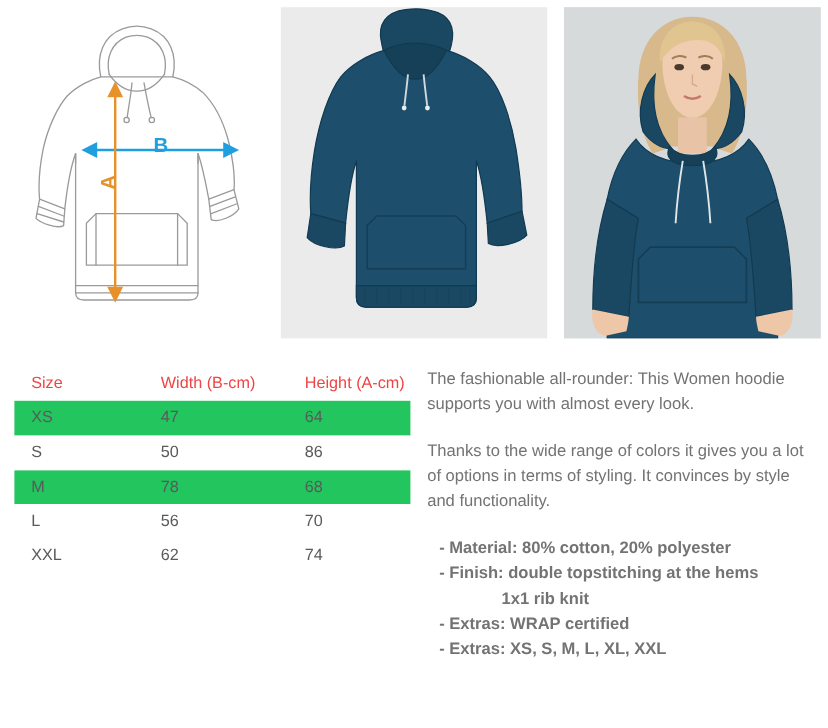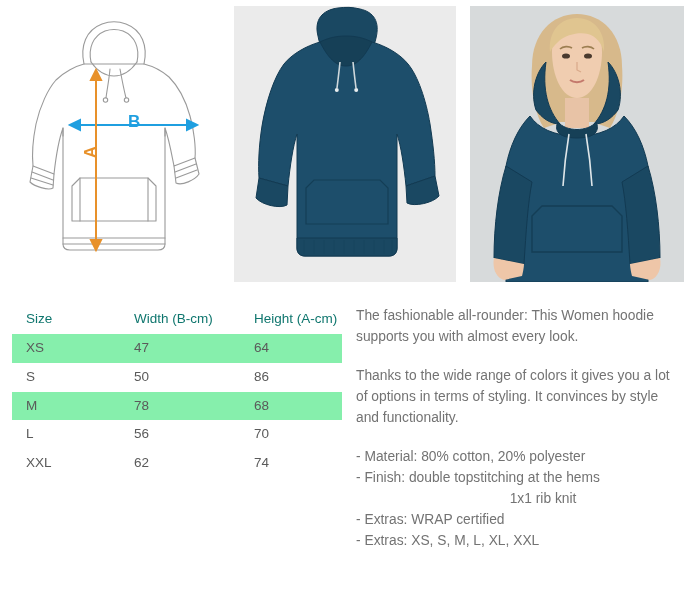--- a/index.html
+++ b/index.html
@@ -64,25 +64,25 @@
     border-collapse: collapse;
     font-size: 13.5px;
     color: #5a5a5a;
   }
   .size-table th, .size-table td {
     text-align: left;
     padding: 7px 0 7px 14px;
     font-weight: normal;
     line-height: 1.1;
   }
-  .size-table th { color: #0f766e; font-size: 13.5px; }
+  .size-table th { color: #ef4444; font-size: 13.5px; }
   .size-table col.c1 { width: 108px; }
   .size-table col.c2 { width: 120px; }
   .size-table col.c3 { width: 102px; }
-  .size-table tr.shade { background: #86efac; }
+  .size-table tr.shade { background: #22c55e; }
   .size-table tr.plain { background: #ffffff; }
 
   .tolerance {
     position: absolute;
     left: 16px;
     top: 510px;
     font-size: 13.5px;
     color: #3c3c3c;
   }
 
@@ -90,23 +90,23 @@
   .desc {
     position: absolute;
     left: 356px;
     top: 305px;
     width: 322px;
     font-size: 13.8px;
     line-height: 21px;
     color: #737373;
   }
   .desc p { margin: 0 0 18px 0; }
-  .specs { margin: 0; }
+  .specs { margin: 10px; font-weight: bold; }
   .specs .line { white-space: pre; }
-  .specs .indent { padding-left: 52px; text-align: center; }
+  .specs .indent { padding-left: 52px; }
 </style>
 </head>
 <body>
 
 <div class="page">
 
   <div class="img-row">
 
     <div class="panel tech">
       <div class="tech-wrap">

